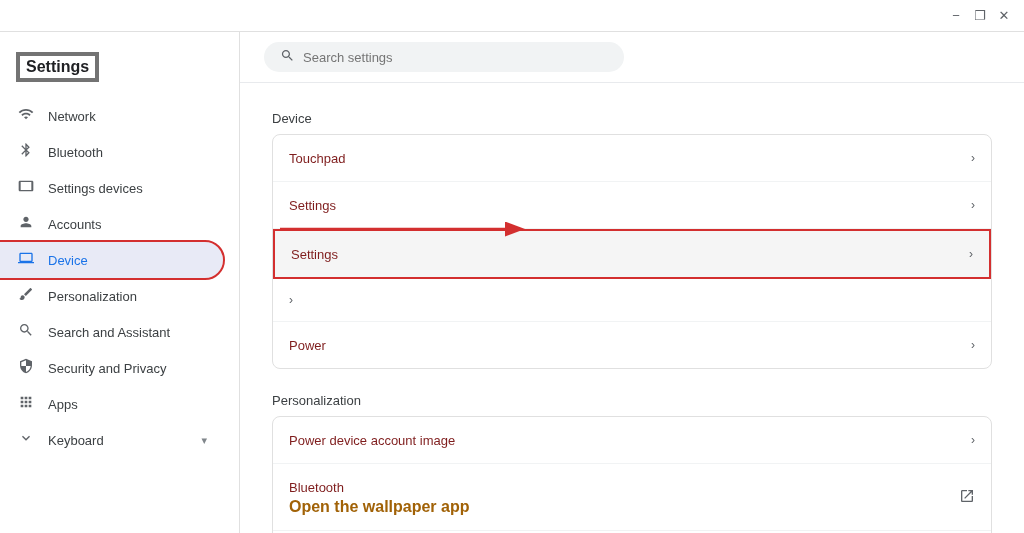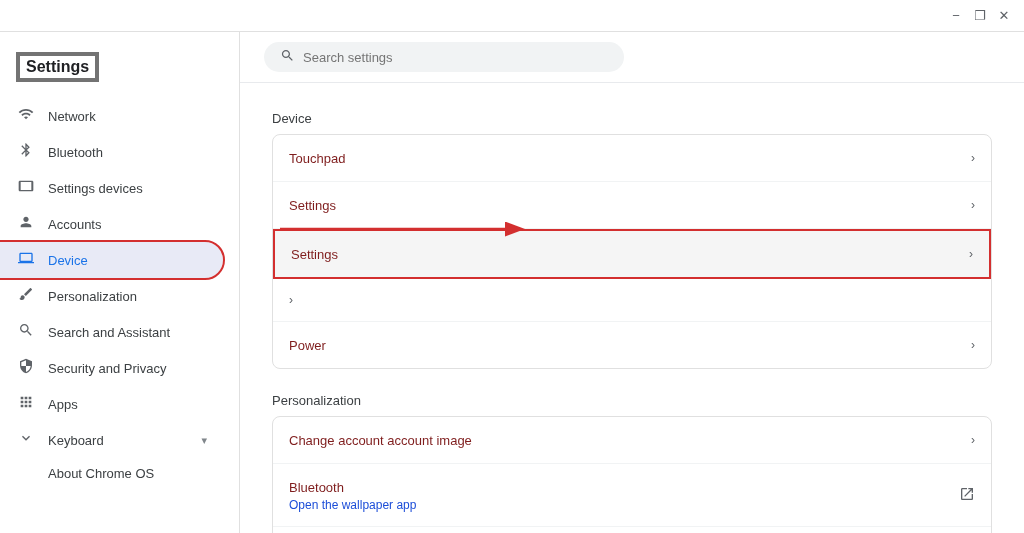--- a/index.html
+++ b/index.html
@@ -154,23 +154,24 @@
     .card-item.highlighted {
       background: #f5f5f5;
       border: 2px solid #d32f2f;
     }
     .card-item-text { flex: 1; }
     .card-item-label {
       font-size: 13px;
       color: #7f1d1d;
     }
     .card-item-sublabel {
-      font-size: 12px;
-      color: #1d4ed8;
+      font-size: 16px;
+      color: #a16207;
       margin-top: 2px;
+      font-weight: bold;
     }
     .card-item-arrow {
       font-size: 12px;
       color: #5f6368;
     }
     .card-item-external {
       font-size: 14px;
       color: #5f6368;
     }
     svg.arrow-svg {
@@ -282,24 +283,20 @@
     <div class="sidebar-item">
       <span class="icon">
         <svg width="16" height="16" viewBox="0 0 24 24" fill="currentColor">
             <path d="M16.59 8.59L12 13.17 7.41 8.59 6 10l6 6 6-6z"></path>
           </svg>
       </span>
       <span class="label">Keyboard</span>
       <span class="chevron">▾</span>
     </div>
 
-    <div class="sidebar-item">
-      <span class="icon"></span>
-      <span class="label">About Chrome OS</span>
-    </div>
   </nav>
 
   <div style="flex:1; display:flex; flex-direction:column; overflow:hidden; position:relative;">
 
     <div class="header">
       <div class="search-bar">
         <span class="search-icon">
           <svg width="15" height="15" viewBox="0 0 24 24" fill="#5f6368">
               <path d="M15.5 14h-.79l-.28-.27C15.41 12.59 16 11.11 16 9.5 16 5.91 13.09 3 9.5 3S3 5.91 3 9.5 5.91 16 9.5 16c1.61 0 3.09-.59 4.23-1.57l.27.28v.79l5 4.99L20.49 19l-4.99-5zm-6 0C7.01 14 5 11.99 5 9.5S7.01 5 9.5 5 14 7.01 14 9.5 11.99 14 9.5 14z"></path>
             </svg>
@@ -344,21 +341,21 @@
           </span>
           <span class="card-item-arrow">›</span>
         </div>
       </div>
 
       <div class="section-title">Personalization</div>
       <div class="card">
 
         <div class="card-item">
           <span class="card-item-text">
-            <span class="card-item-label">Change account account image</span>
+            <span class="card-item-label">Power device account image</span>
           </span>
           <span class="card-item-arrow">›</span>
         </div>
 
         <div class="card-item">
           <span class="card-item-text">
             <span class="card-item-label">Bluetooth</span>
             <div class="card-item-sublabel">Open the wallpaper app</div>
           </span>
           <span class="card-item-external">

